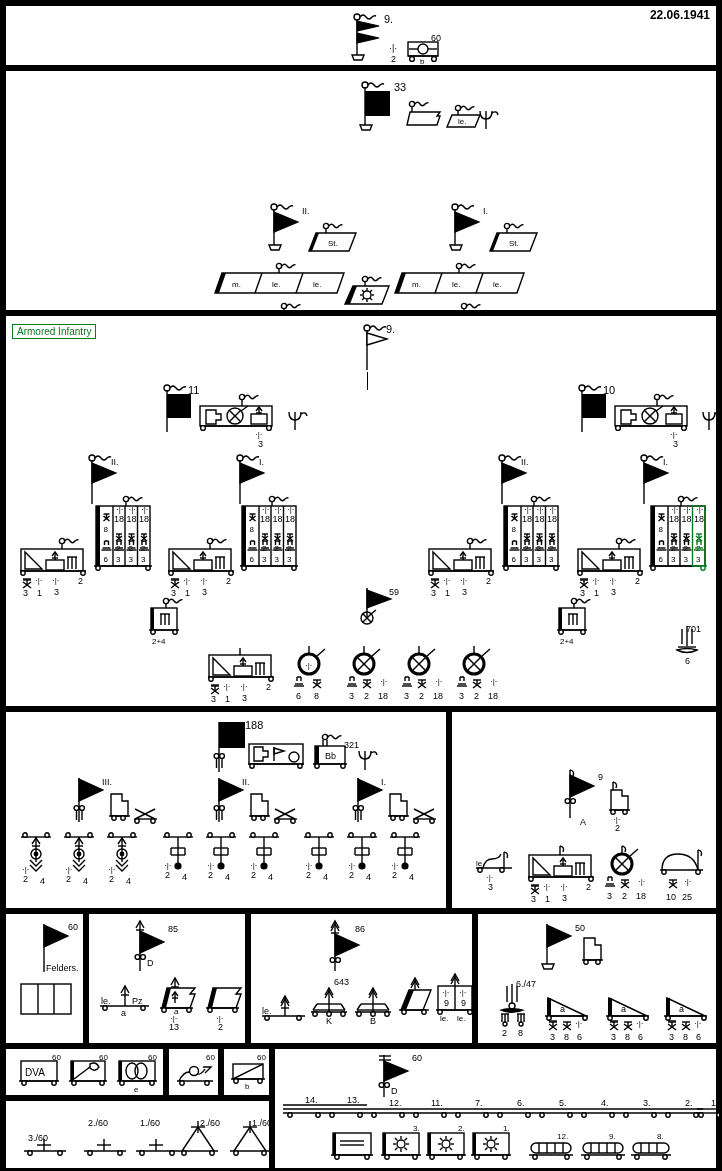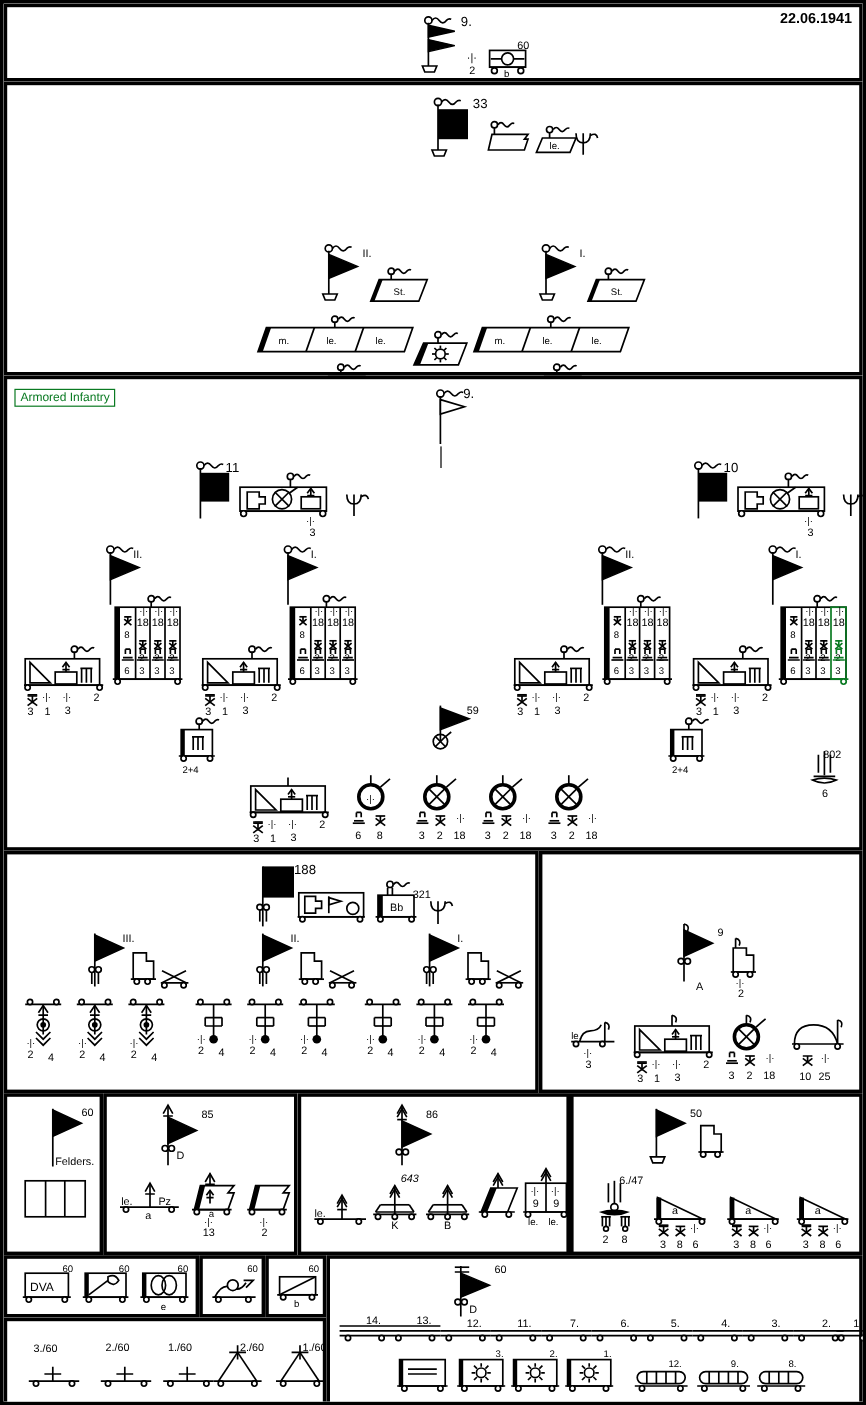--- a/index.html
+++ b/index.html
@@ -887,21 +887,21 @@
 
     <div class="node" style="left:668px;top:308px;">
       <svg width="30" height="38" viewBox="0 0 30 38">
         <line x1="13" y1="2" x2="13" y2="22" class="st0" stroke-width="2.4"></line>
         <line x1="8" y1="5" x2="8" y2="20" class="st0"></line>
         <line x1="18" y1="5" x2="18" y2="20" class="st0"></line>
         <line x1="4" y1="23" x2="22" y2="23" class="st0" stroke-width="2"></line>
         <path d="M3 26 q10 5 20 0 q-10 -3 -20 0 Z" class="st0"></path>
       </svg>
     </div>
-    <div class="lbl sm" style="left:680px;top:309px;">802</div>
+    <div class="lbl sm" style="left:680px;top:309px;">701</div>
     <div class="lbl sm" style="left:679px;top:341px;">6</div>
 
     <div class="node" style="left:355px;top:270px;">
       <svg width="40" height="44" viewBox="0 0 40 44">
         <line x1="6" y1="2" x2="6" y2="32" class="st0"></line>
         <path d="M6 4 L30 13 L6 22 Z" class="stf"></path>
         <g transform="translate(6,32)">
           <circle cx="0" cy="0" r="6" class="st0"></circle>
           <line x1="-4.5" y1="-4.5" x2="4.5" y2="4.5" class="st0"></line>
           <line x1="4.5" y1="-4.5" x2="-4.5" y2="4.5" class="st0"></line>
@@ -1583,21 +1583,21 @@
         <line x1="6" y1="28" x2="38" y2="28" class="st0"></line>
         <line x1="10" y1="22" x2="6" y2="28" class="st0"></line>
         <line x1="34" y1="22" x2="38" y2="28" class="st0"></line>
         <line x1="4" y1="30" x2="40" y2="30" class="st0"></line>
         <circle cx="8" cy="32" r="2.2" class="wh"></circle>
         <circle cx="22" cy="32" r="2.2" class="wh"></circle>
         <circle cx="36" cy="32" r="2.2" class="wh"></circle>
         <text x="19" y="42" class="t9">K</text>
       </svg>
     </div>
-    <div class="lbl sm" style="left:83px;top:64px;font-style:italic;">643</div>
+    <div class="lbl sm" style="left:83px;top:64px;">643</div>
 
     <div class="node" style="left:100px;top:68px;">
       <svg width="48" height="44" viewBox="0 0 48 44">
         <line x1="22" y1="6" x2="22" y2="30" class="st0"></line>
         <path d="M18 13 L22 6 L26 13" class="st0"></path>
         <path d="M18 16 L22 9 L26 16" class="st0"></path>
         <line x1="10" y1="22" x2="34" y2="22" class="st0"></line>
         <line x1="6" y1="28" x2="38" y2="28" class="st0"></line>
         <line x1="10" y1="22" x2="6" y2="28" class="st0"></line>
         <line x1="34" y1="22" x2="38" y2="28" class="st0"></line>
@@ -1844,21 +1844,21 @@
   <div class="sec" style="left:0;top:1095px;width:269px;height:76px;">
     <div class="node" style="left:16px;top:34px;">
       <svg width="50" height="30" viewBox="0 0 50 30">
         <line x1="22" y1="4" x2="22" y2="16" class="st0" stroke-width="2"></line>
         <line x1="15" y1="10" x2="29" y2="10" class="st0" stroke-width="2"></line>
         <line x1="2" y1="16" x2="44" y2="16" class="st0"></line>
         <circle cx="8" cy="18" r="2.2" class="wh"></circle>
         <circle cx="38" cy="18" r="2.2" class="wh"></circle>
       </svg>
     </div>
-    <div class="lbl sm" style="left:22px;top:19px;">3./60</div>
+    <div class="lbl sm" style="left:22px;top:33px;">3./60</div>
 
     <div class="node" style="left:76px;top:34px;">
       <svg width="50" height="30" viewBox="0 0 50 30">
         <line x1="22" y1="4" x2="22" y2="16" class="st0" stroke-width="2"></line>
         <line x1="15" y1="10" x2="29" y2="10" class="st0" stroke-width="2"></line>
         <line x1="2" y1="16" x2="44" y2="16" class="st0"></line>
         <circle cx="8" cy="18" r="2.2" class="wh"></circle>
         <circle cx="38" cy="18" r="2.2" class="wh"></circle>
       </svg>
     </div>

